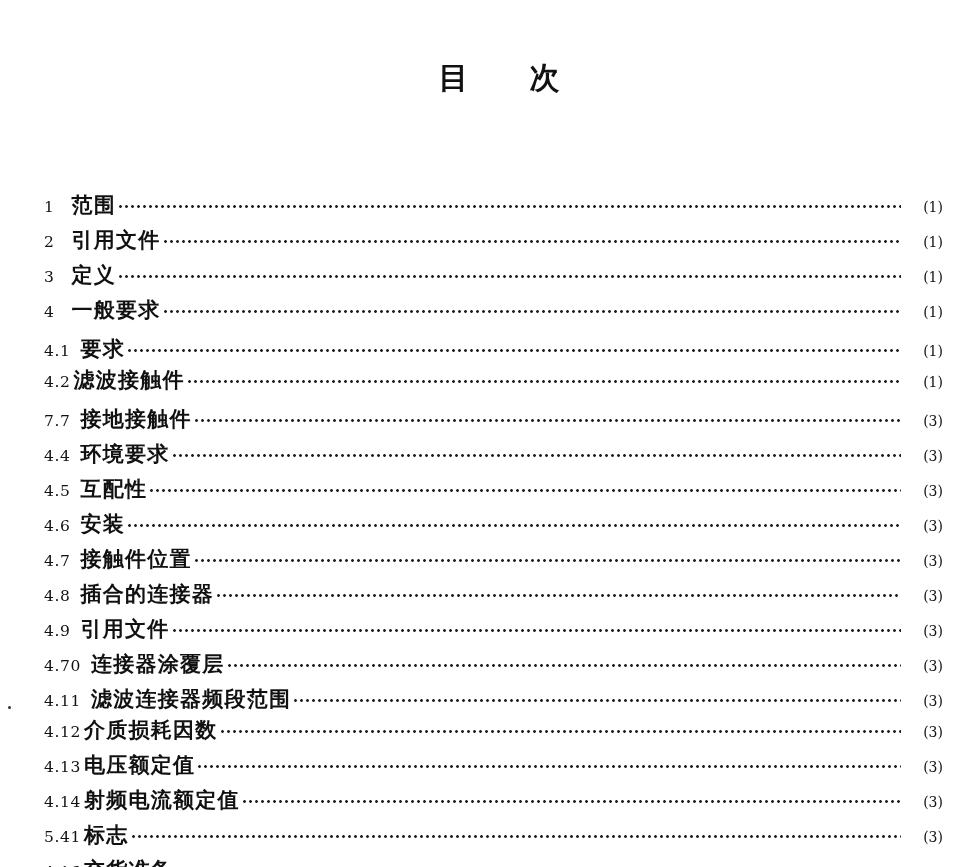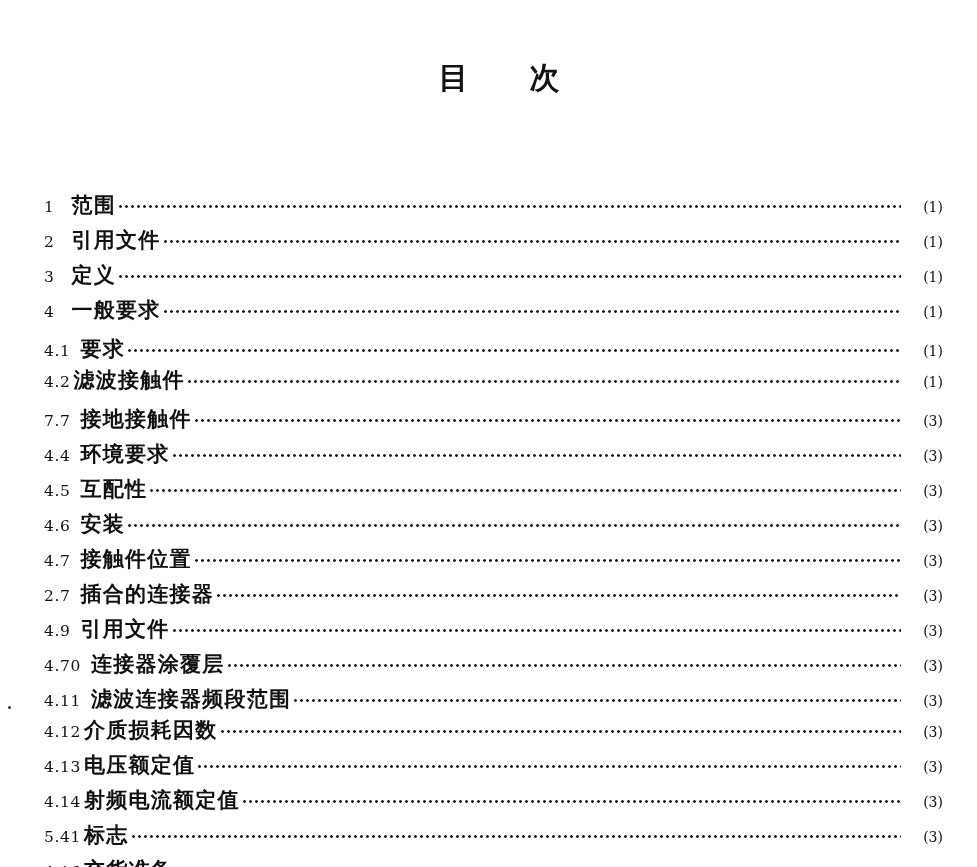--- a/index.html
+++ b/index.html
@@ -178,21 +178,21 @@
         <span class="dots"></span>
         <span class="toc-page">(3)</span>
       </li>
       <li class="toc-entry gap-mid">
         <span class="toc-num">4.7</span>
         <span class="toc-label">接触件位置</span>
         <span class="dots"></span>
         <span class="toc-page">(3)</span>
       </li>
       <li class="toc-entry gap-mid">
-        <span class="toc-num">2.7</span>
+        <span class="toc-num">4.8</span>
         <span class="toc-label">插合的连接器</span>
         <span class="dots"></span>
         <span class="toc-page">(3)</span>
       </li>
       <li class="toc-entry gap-mid">
         <span class="toc-num">4.9</span>
         <span class="toc-label">引用文件</span>
         <span class="dots"></span>
         <span class="toc-page">(3)</span>
       </li>

